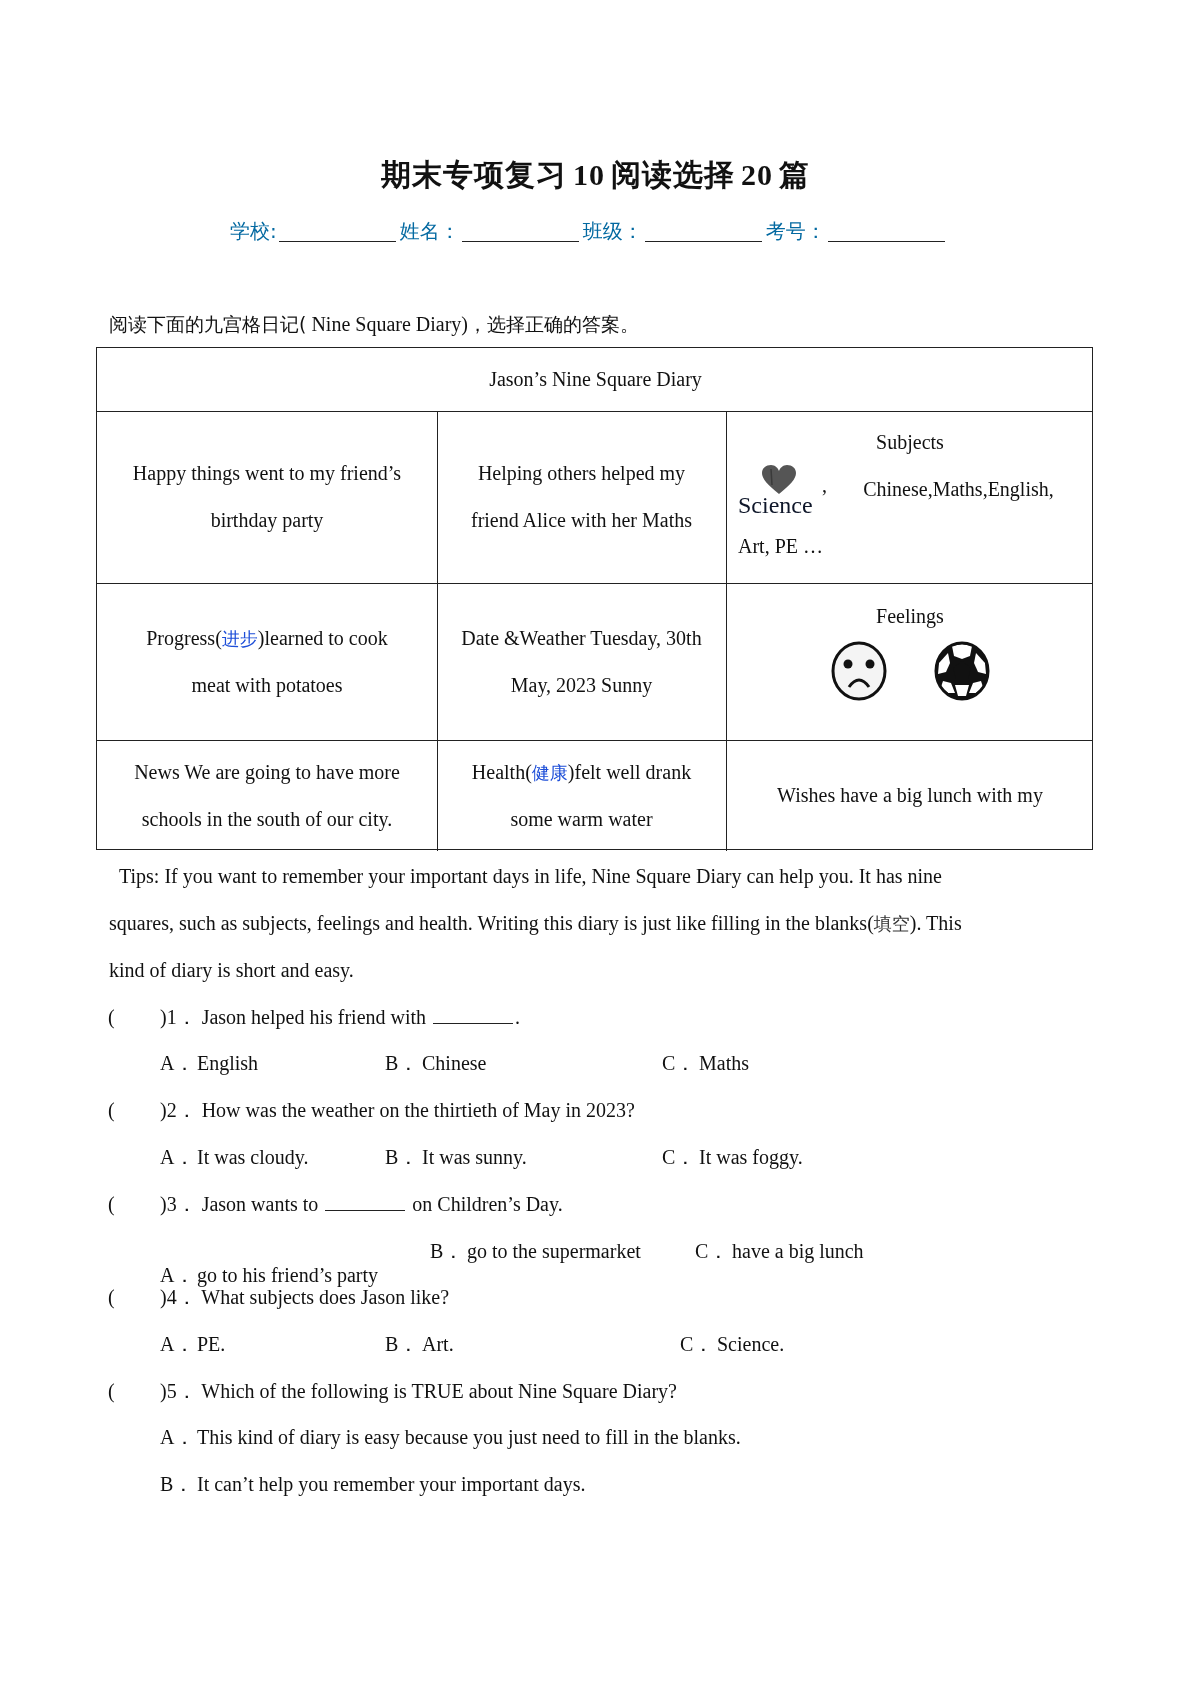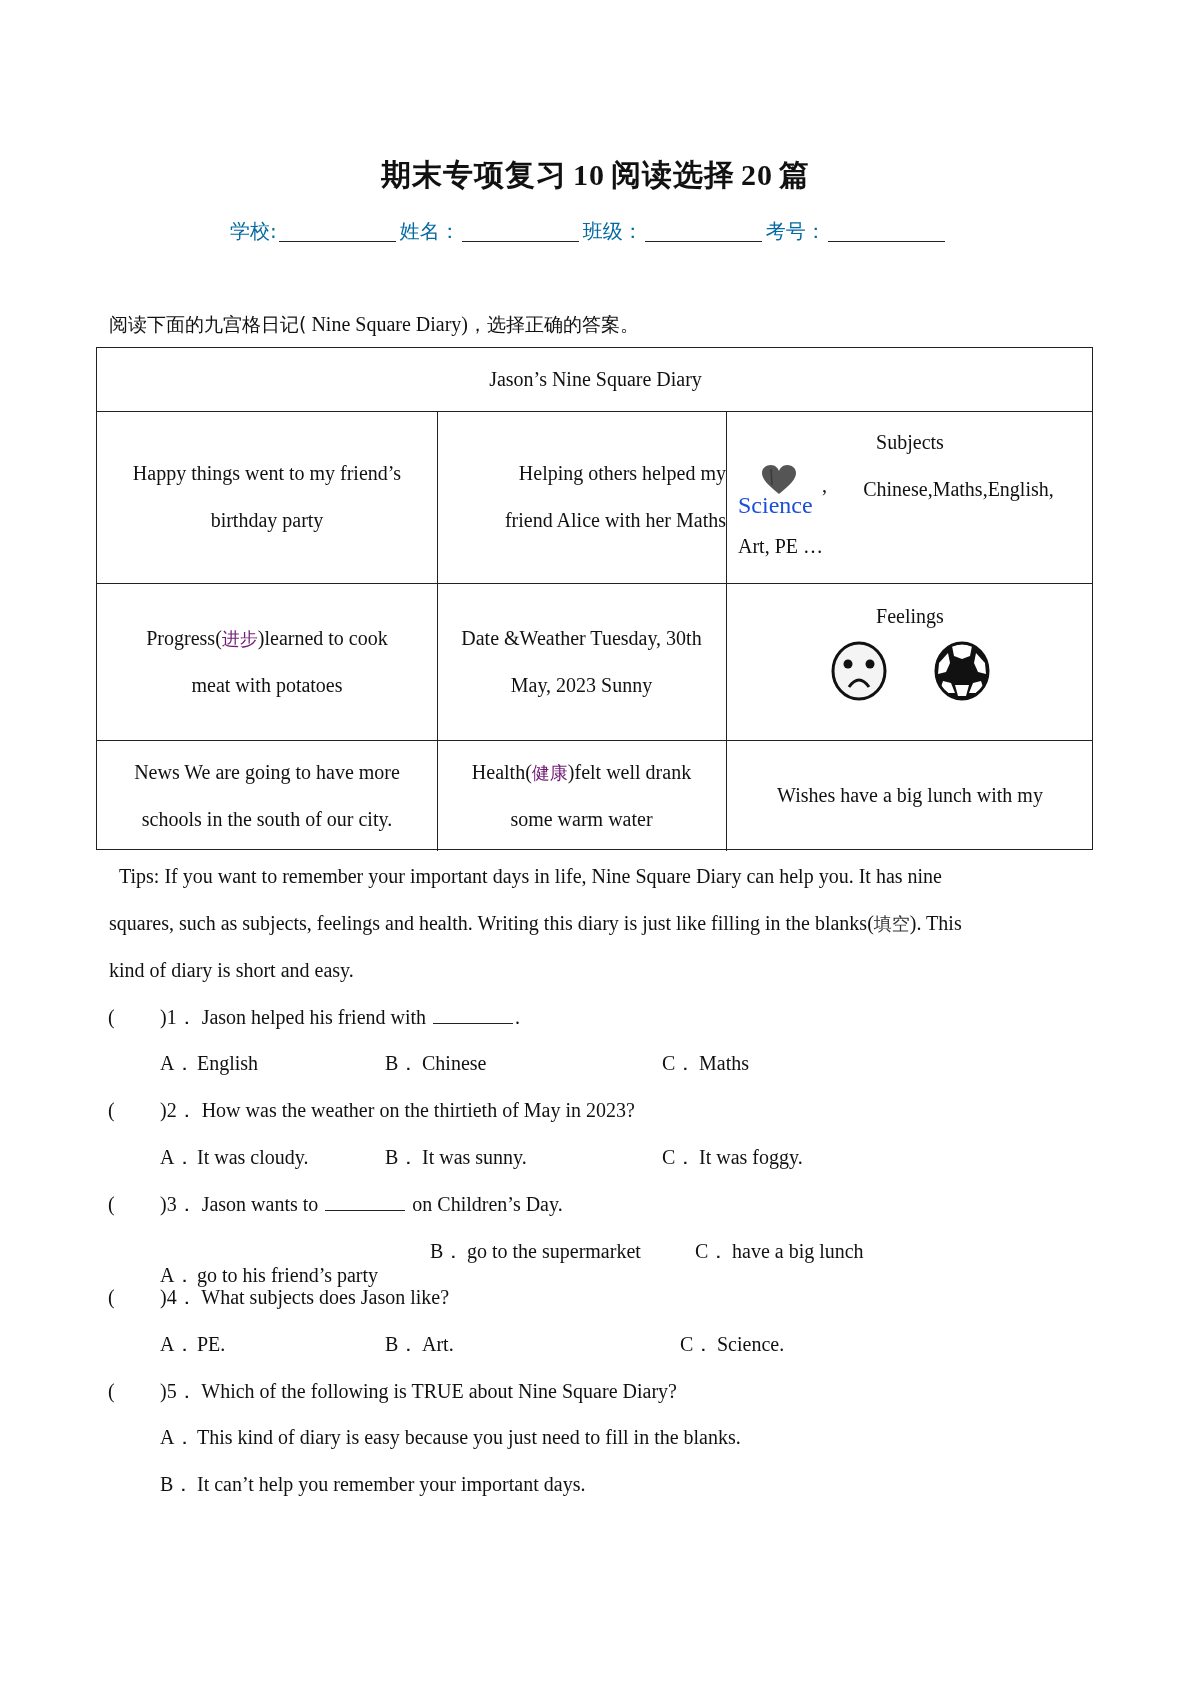--- a/index.html
+++ b/index.html
@@ -34,35 +34,35 @@
     left: 96px; top: 347px; width: 997px; height: 503px;
     border: 1.5px solid #222; box-sizing: border-box;
   }
   .cell {
     position: absolute; box-sizing: border-box;
     display: flex; flex-direction: column; align-items: center; justify-content: center;
     text-align: center; font-size: 20px; line-height: 47px;
   }
   .hline { position: absolute; left: 0; width: 100%; height: 0; border-top: 1.5px solid #222; }
   .vline { position: absolute; width: 0; border-left: 1.5px solid #222; }
-  .cjk-s { font-family: "DejaVu Sans", sans-serif; font-size: 18px; color: #701a75; }
+  .cjk-s { font-family: "DejaVu Sans", sans-serif; font-size: 18px; color: #1d4ed8; }
 
   .subjects-line {
     display: flex; align-items: flex-end; width: 100%; padding: 0 10px; box-sizing: border-box;
     line-height: 28px;
   }
   .science-badge {
     position: relative; width: 82px; height: 52px; flex: none;
   }
   .science-badge .heart {
     position: absolute; left: 26px; top: 0; width: 34px; height: 30px;
   }
   .science-badge .sci {
     position: absolute; left: 2px; bottom: 0; font-size: 24px; line-height: 24px;
-    color: #1d4ed8;
+    color: #0f172a;
   }
   .subjects-rest {
     flex: 1; display: flex; justify-content: center; padding-left: 6px;
     padding-bottom: 14px; font-size: 20px;
   }
   .art-line { align-self: flex-start; padding-left: 12px; line-height: 30px; margin-top: 14px; }
 
   .feelings-icons { display: flex; gap: 45px; margin-top: 10px; }
 
   
@@ -97,21 +97,21 @@
   <div class="vline" style="left:629px; top:63px; height:440px;"></div>
 
   <div class="cell" style="left:0; top:0; width:997px; height:63px;">
     <span>Jason’s Nine Square Diary</span>
   </div>
 
   <div class="cell" style="left:0; top:63px; width:340px; height:172px;">
     <span>Happy things went to my friend’s</span>
     <span>birthday party</span>
   </div>
-  <div class="cell" style="left:340px; top:63px; width:289px; height:172px;align-items:flex-end;">
+  <div class="cell" style="left:340px; top:63px; width:289px; height:172px;">
     <span>Helping others helped my</span>
     <span>friend Alice with her Maths</span>
   </div>
   <div class="cell" style="left:629px; top:63px; width:368px; height:172px; justify-content:flex-start; padding-top:16px;">
     <span style="line-height:30px;">Subjects</span>
     <div class="subjects-line" style="margin-top:8px;">
       <div class="science-badge">
         <svg class="heart" viewBox="0 0 34 30">
           <path d="M17 29 C 6 20, 0 14, 0 8 C 0 3, 4 0, 9 0 C 13 0, 16 3, 17 6 C 18 3, 21 0, 25 0 C 30 0, 34 3, 34 8 C 34 14, 28 20, 17 29 Z" fill="#555555"></path>
           <path d="M9 4 L 10 20" stroke="#3a3a3a" stroke-width="1.5"></path>

